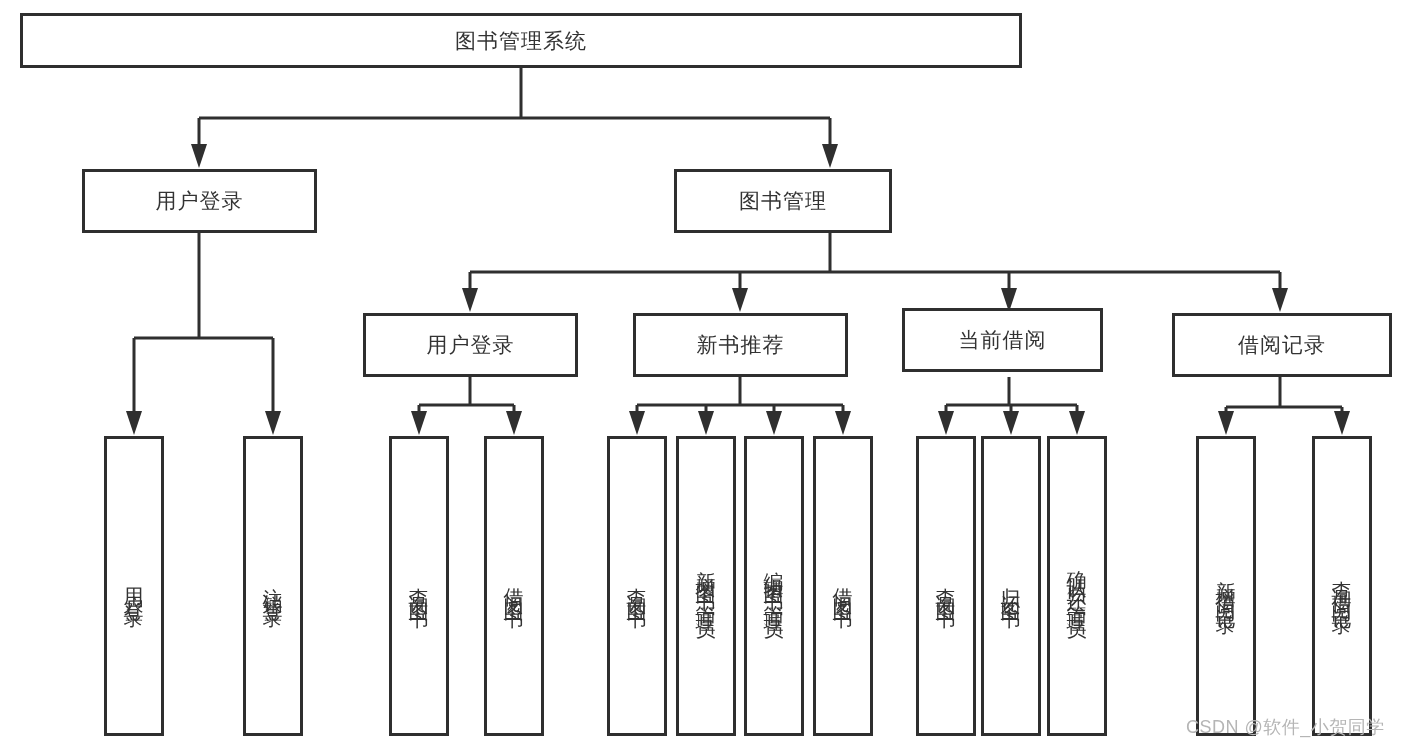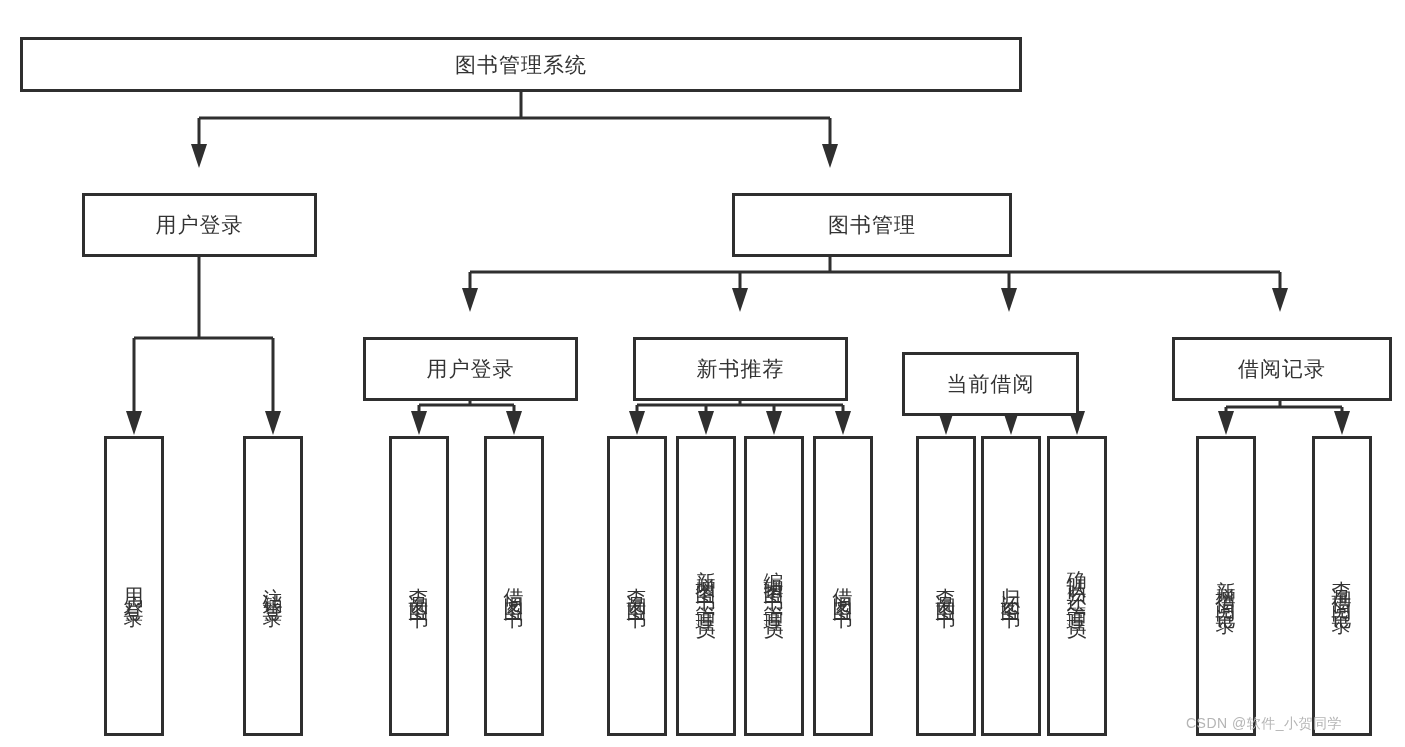--- a/index.html
+++ b/index.html
@@ -13,32 +13,32 @@
   #wires{position:absolute;left:0;top:0;z-index:1;}
   .box{
     position:absolute;
     box-sizing:border-box;
     border:3px solid #2f2f2f;
     background:#ffffff;
     display:flex;align-items:center;justify-content:center;
     color:#333333;
     z-index:2;
   }
-  .box.h{font-size:21px;letter-spacing:1px;white-space:nowrap;margin-top:24px;}
+  .box.h{font-size:21px;letter-spacing:1px;white-space:nowrap;}
   .box.v span{
     writing-mode:vertical-rl;
     font-size:20px;
     letter-spacing:7px;
     line-height:1;
   }
   .watermark{
     position:absolute;
     z-index:3;
     left:1186px;top:715px;
-    font-size:14px;
+    font-size:18px;
     color:#b5b5b5;
     white-space:nowrap;
     letter-spacing:0.5px;
   }
 </style>
 </head>
 <body>
 
 <div id="stage">
 
@@ -78,31 +78,31 @@
     </g>
   </svg>
 
   <div class="box h" style="left:20px;top:13px;width:1002px;height:55px">
     <span>图书管理系统</span>
   </div>
 
   <div class="box h" style="left:82px;top:169px;width:235px;height:64px">
     <span>用户登录</span>
   </div>
-  <div class="box h" style="left:732px;top:169px;width:280px;height:64px">
+  <div class="box h" style="left:674px;top:169px;width:218px;height:64px">
     <span>图书管理</span>
   </div>
 
   <div class="box h" style="left:363px;top:313px;width:215px;height:64px">
     <span>用户登录</span>
   </div>
   <div class="box h" style="left:633px;top:313px;width:215px;height:64px">
     <span>新书推荐</span>
   </div>
-  <div class="box h" style="left:902px;top:328px;width:177px;height:64px">
+  <div class="box h" style="left:902px;top:308px;width:201px;height:64px">
     <span>当前借阅</span>
   </div>
   <div class="box h" style="left:1172px;top:313px;width:220px;height:64px">
     <span>借阅记录</span>
   </div>
 
   <div class="box v" style="left:104px;top:436px;width:60px;height:300px">
     <span>用户登录</span>
   </div>
   <div class="box v" style="left:243px;top:436px;width:60px;height:300px">

